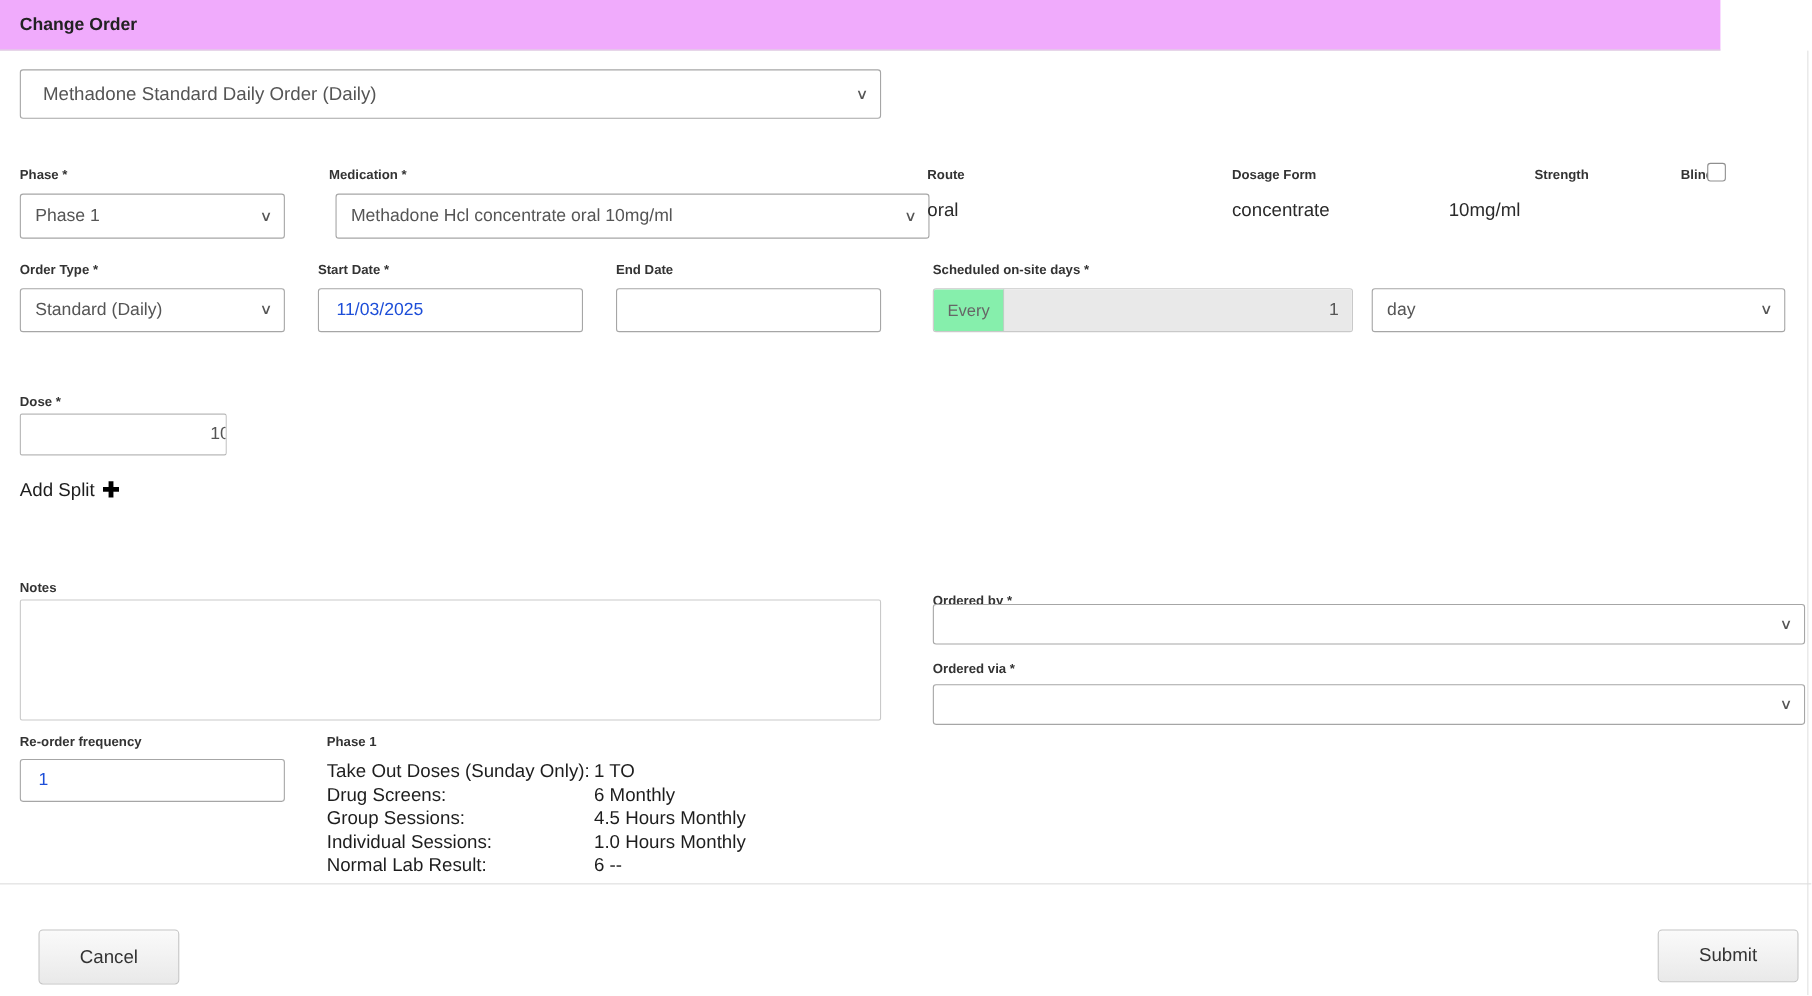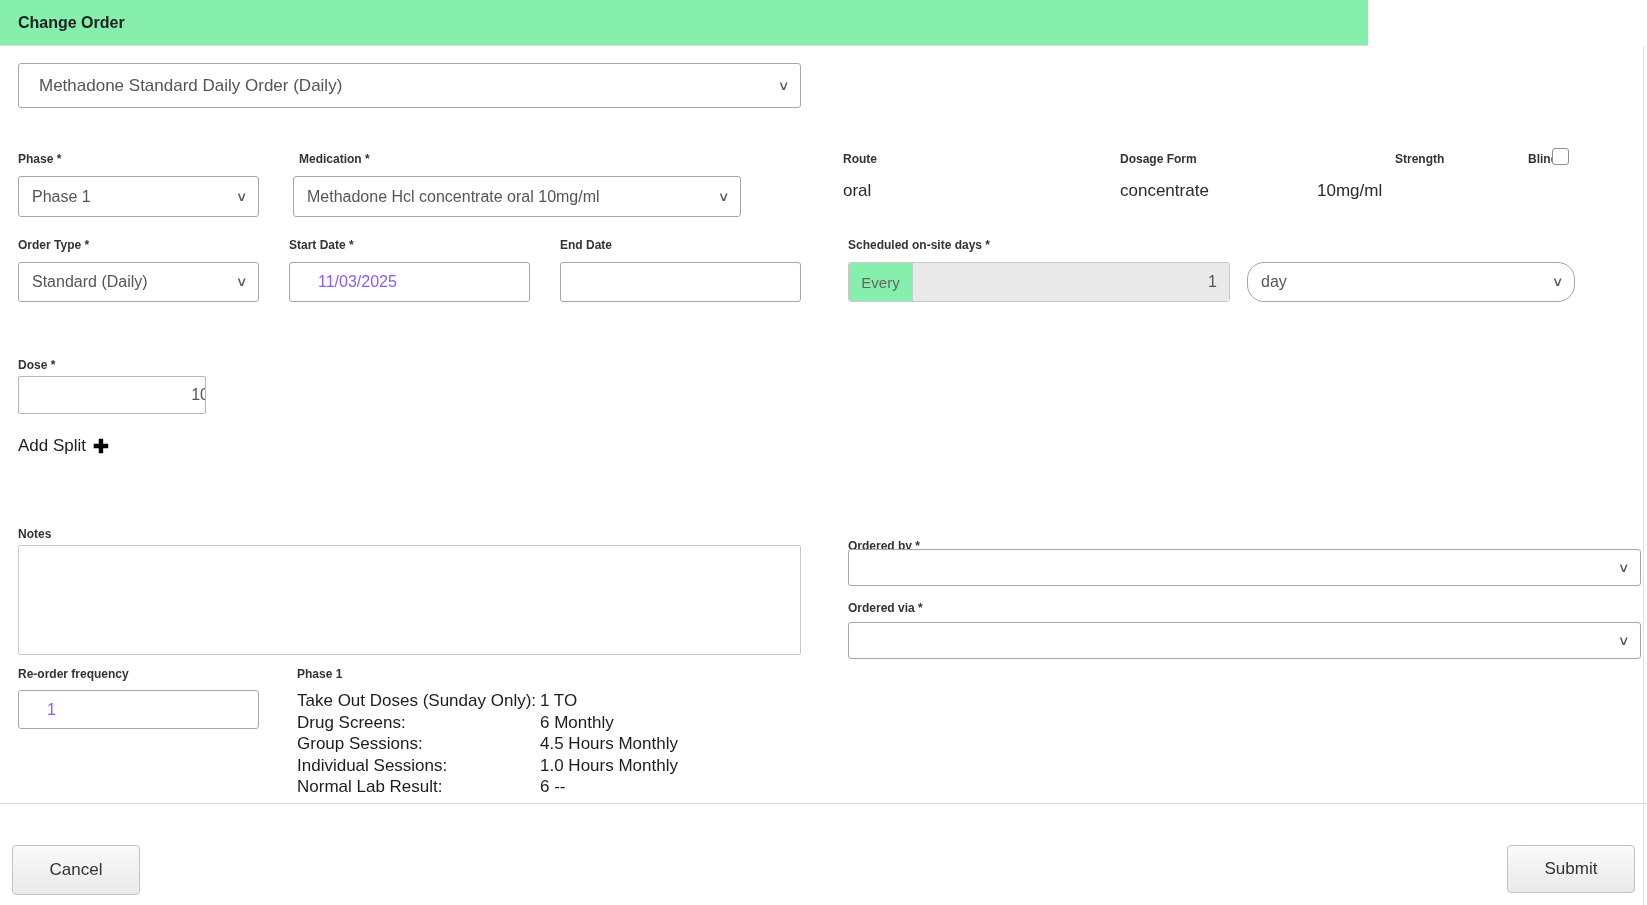--- a/index.html
+++ b/index.html
@@ -9,22 +9,22 @@
     position: relative;
     width: 1647px;
     height: 905px;
     background: #fff;
     overflow: hidden;
   }
   .abs { position: absolute; }
 
   
   .header {
-    left: 0; top: 0; width: 1368px; height: 46px;
-    background: #86efac;
+    left: 0; top: 0; width: 1564px; height: 46px;
+    background: #f0abfc;
     border-bottom: 1px solid #dcdcdc;
   }
   .page-title {
     position: absolute; left: 18px; top: 0; line-height: 45px;
     font-size: 16px; font-weight: 700; color: #222;
   }
   .right-edge-line {
     left: 1643px; top: 46px; width: 1px; height: 859px;
     background: #e2e2e2;
   }
@@ -50,22 +50,22 @@
     position: absolute; right: 11px; top: 50%;
     transform: translateY(-54%) scaleX(1.25);
     font-size: 13px; color: #555; pointer-events: none;
   }
 
   
   .txt {
     border: 1px solid #a6a6a6;
     border-radius: 3px;
     font-family: "Liberation Sans", sans-serif;
-    font-size: 16px; color: #8b5cf6;
-    padding: 0 28px;
+    font-size: 16px; color: #1d4ed8;
+    padding: 0 16px;
     background: #fff;
     width: 100%; height: 100%;
     outline: none;
   }
 
   .static-val { font-size: 17px; color: #2a2a2a; white-space: nowrap; }
 
   
   .chk {
     width: 17px; height: 17px;
@@ -169,21 +169,21 @@
   <div class="abs fld-label" style="left:843px; top:152px;">Route</div>
   <div class="abs fld-label" style="left:1120px; top:152px;">Dosage Form</div>
   <div class="abs fld-label" style="left:1395px; top:152px;">Strength</div>
   <div class="abs fld-label" style="left:1528px; top:152px;">Blind</div>
   <input type="checkbox" class="abs chk" style="left: 1552px; top: 148px;">
 
   <div class="abs sel" style="left:18px; top:176px; width:241px; height:41px;">
     <span>Phase 1</span>
     <span class="chev">∨</span>
   </div>
-  <div class="abs sel" style="left:293px; top:176px; width:448px; height:41px;">
+  <div class="abs sel" style="left:305px; top:176px; width:540px; height:41px;">
     <span>Methadone Hcl concentrate oral 10mg/ml</span>
     <span class="chev">∨</span>
   </div>
   <div class="abs static-val" style="left:843px; top:181px;">oral</div>
   <div class="abs static-val" style="left:1120px; top:181px;">concentrate</div>
   <div class="abs static-val" style="left:1317px; top:181px;">10mg/ml</div>
 
   <div class="abs fld-label" style="left:18px; top:238px;">Order Type *</div>
   <div class="abs fld-label" style="left:289px; top:238px;">Start Date *</div>
   <div class="abs fld-label" style="left:560px; top:238px;">End Date</div>
@@ -196,21 +196,21 @@
   <div class="abs" style="left:289px; top:262px; width:241px; height:40px;">
     <input class="txt" value="11/03/2025" style="">
   </div>
   <div class="abs" style="left:560px; top:262px; width:241px; height:40px;">
     <input class="txt" value="" style="">
   </div>
   <div class="abs sched-group" style="left:848px; top:262px; width:382px; height:40px;">
     <div class="sched-prefix">Every</div>
     <input class="sched-input" disabled="" value="1" style="">
   </div>
-  <div class="abs sel" style="left:1247px; top:262px; width:328px; height:40px;border-radius:17px;">
+  <div class="abs sel" style="left:1247px; top:262px; width:376px; height:40px;">
     <span>day</span>
     <span class="chev">∨</span>
   </div>
 
   <div class="abs fld-label" style="left:18px; top:358px;">Dose *</div>
   <div class="abs dose-group" style="left:18px; top:376px; width:188px; height:38px;">
     <input class="dose-input" value="10" style="">
     <div class="dose-unit">mg</div>
   </div>
 
@@ -259,16 +259,16 @@
       <span class="pv">1.0 Hours Monthly</span>
     </div>
     <div class="phase-row">
       <span class="pl">Normal Lab Result:</span>
       <span class="pv">6 --</span>
     </div>
   </div>
 
   <div class="abs divider"></div>
 
-  <button class="abs btn" style="left:12px; top:845px; width:128px; height:50px;">Cancel</button>
+  <button class="abs btn" style="left:35px; top:845px; width:128px; height:50px;">Cancel</button>
   <button class="abs btn" style="left:1507px; top:845px; width:128px; height:48px;">Submit</button>
 
 </div>
 
 </body></html>

